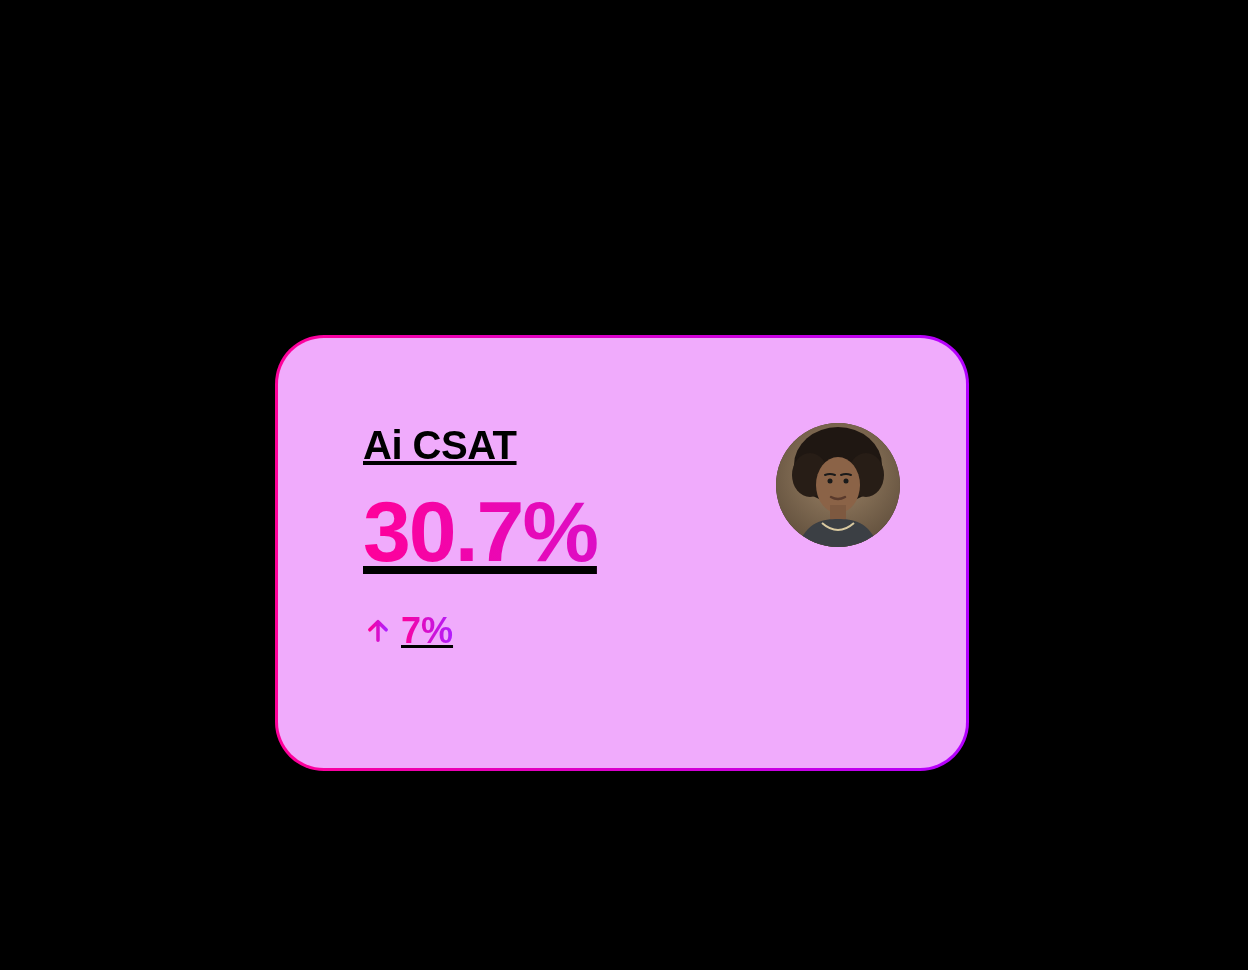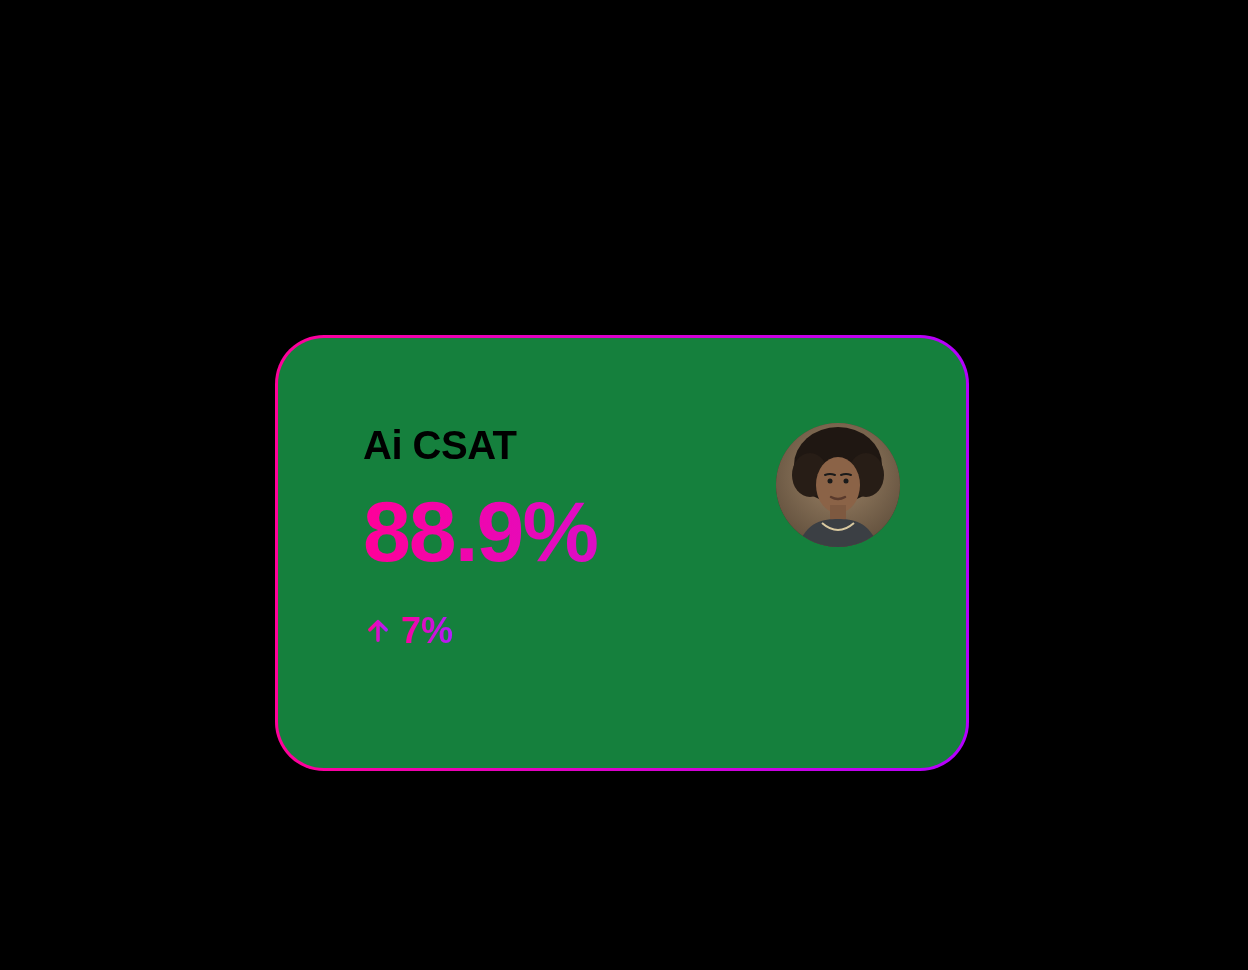--- a/index.html
+++ b/index.html
@@ -13,23 +13,24 @@
       background: #000;
       font-family: -apple-system, BlinkMacSystemFont, "Segoe UI", Helvetica, Arial, sans-serif;
       position: relative;
     }
     .card {
       position: absolute;
       left: 278px;
       top: 338px;
       width: 688px;
       height: 430px;
-      background: #15803d;
+      background: #f0abfc;
       border-radius: 46px;
       padding: 85px 66px 70px 85px;
+      text-decoration: underline;
     }
     .card::before {
       content: "";
       position: absolute;
       inset: -3px;
       border-radius: 49px;
       background: linear-gradient(90deg, #ff0099 0%, #b400ff 100%);
       z-index: -1;
     }
     .card-inner {
@@ -104,21 +105,21 @@
       display: block;
     }
   </style>
 </head>
 <body>
 
 <div class="card">
   <div class="card-inner">
     <div class="title">Ai CSAT</div>
 
-    <div class="metric-value">88.9%</div>
+    <div class="metric-value">30.7%</div>
 
     <div class="change-row">
       <span class="arrow-up">
         <svg viewBox="0 0 24 24" fill="none">
           <defs>
             <linearGradient id="ag" x1="0" y1="0" x2="1" y2="0">
               <stop offset="0%" stop-color="#ff0099"></stop>
               <stop offset="100%" stop-color="#b01eff"></stop>
             </linearGradient>
           </defs>

